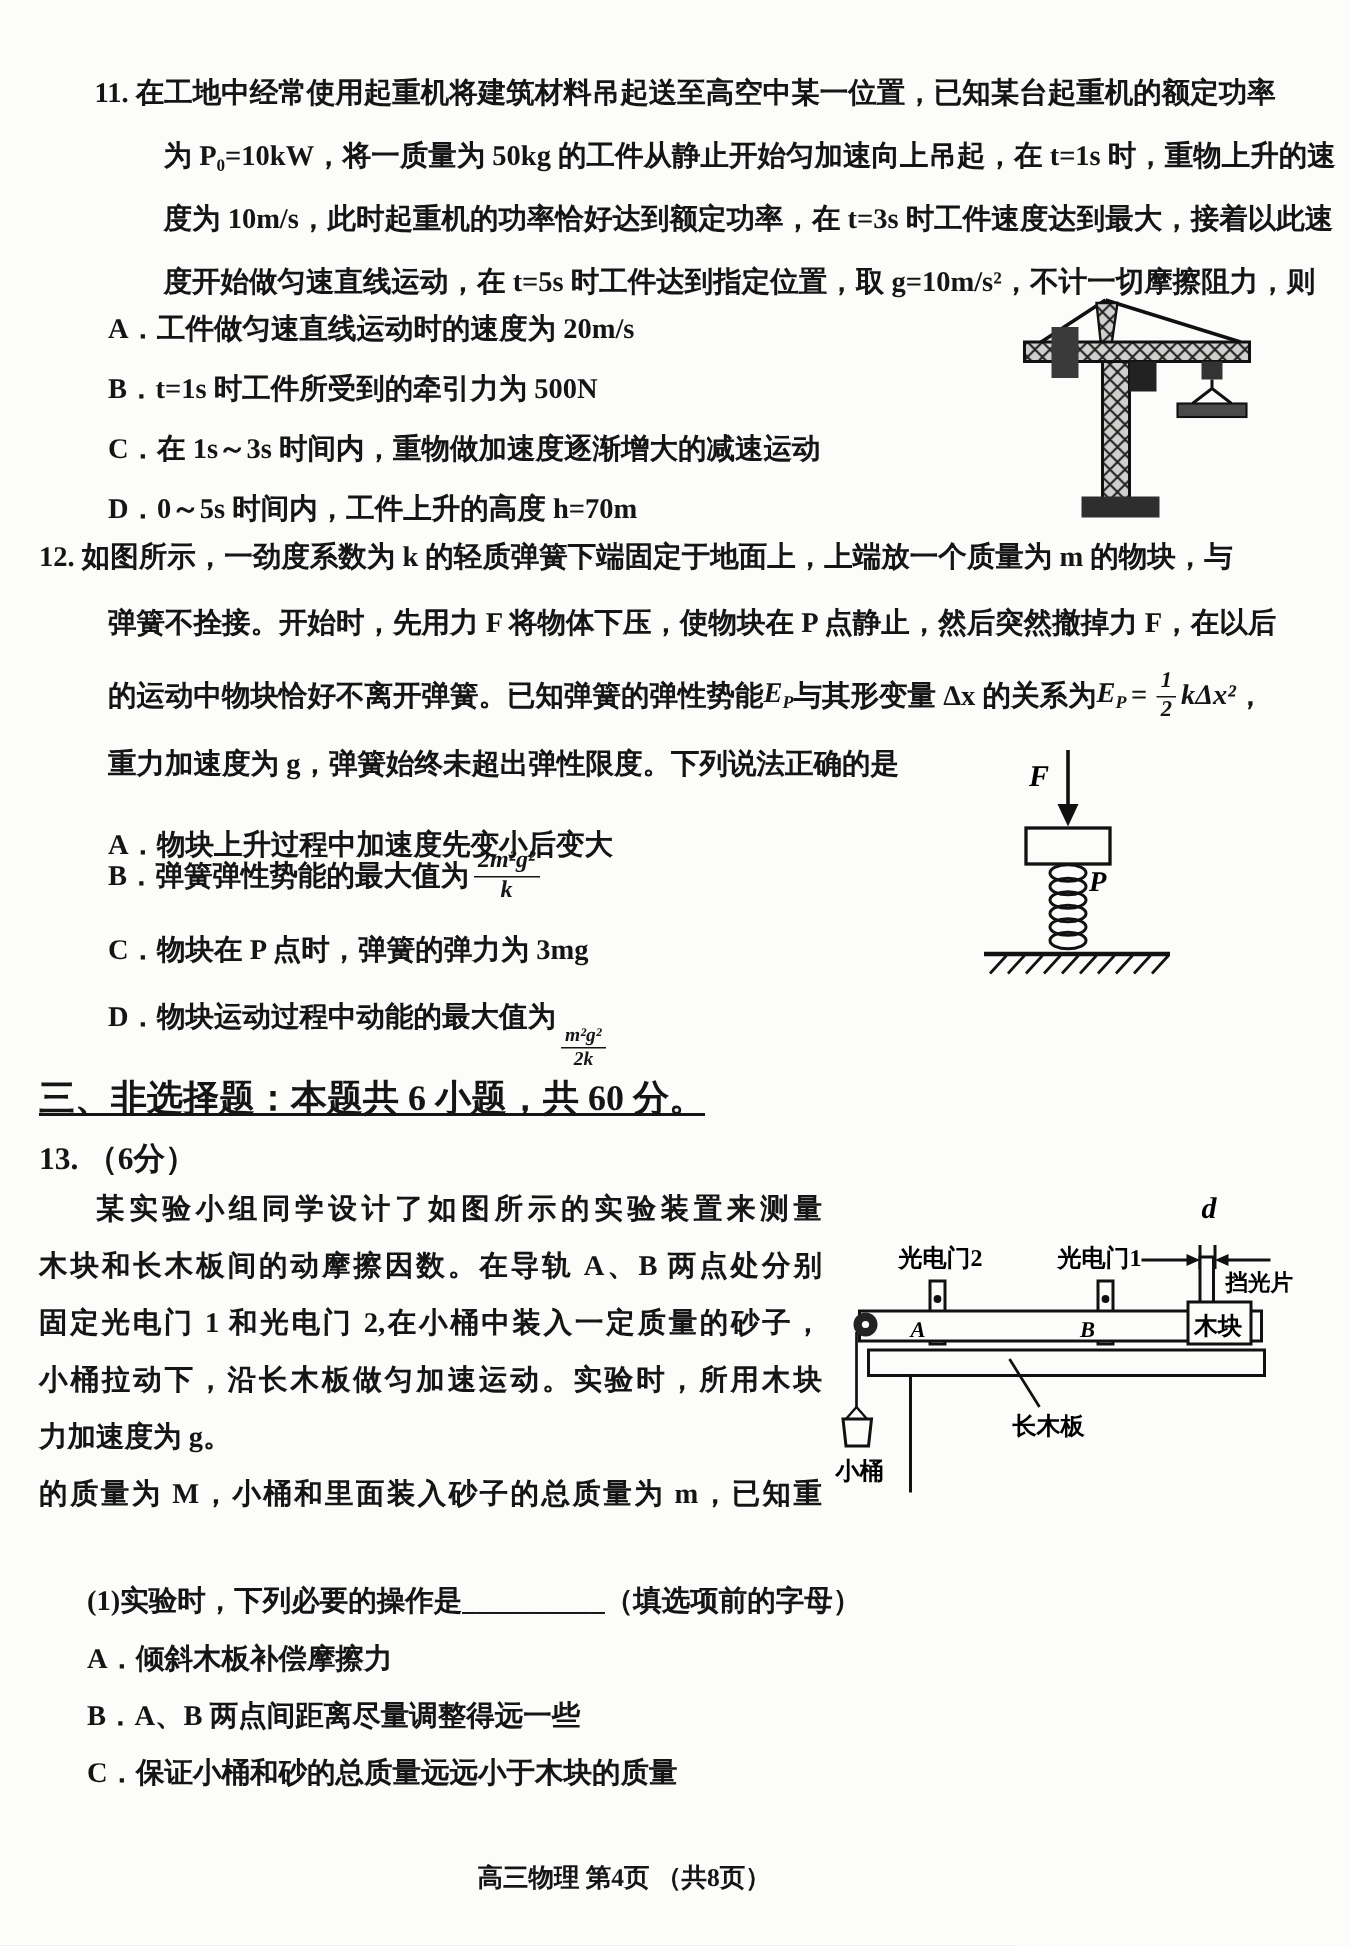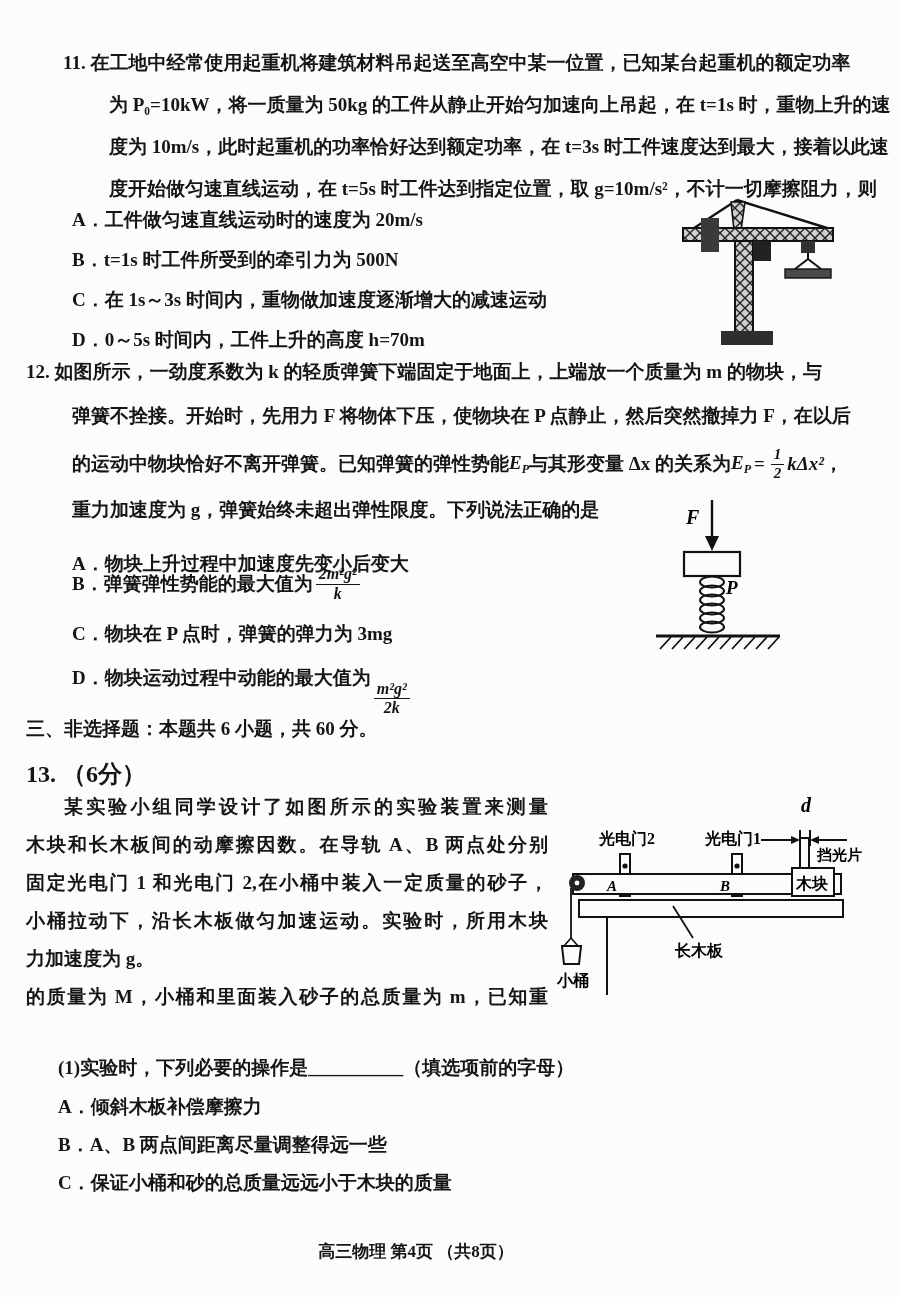--- a/index.html
+++ b/index.html
@@ -16,21 +16,21 @@
   .lh44{height:44px;line-height:44px;}
   .lh40{height:40px;line-height:40px;}
   .lh38{height:38px;line-height:38px;}
   .flexrow{display:flex;align-items:center;white-space:nowrap;}
   .frac{display:inline-flex;flex-direction:column;align-items:center;
         font-style:italic;font-size:15px;line-height:1.15;margin:0 3px;vertical-align:middle;}
   .frac .num{border-bottom:1.6px solid #151515;padding:0 3px;display:block;}
   .frac .den{display:block;}
   .mi{font-style:italic;}
   .sub{font-size:12px;vertical-align:-4px;font-style:italic;}
-  .sec-head{font-size:19px;font-weight:700;}
+  .sec-head{font-size:24px;font-weight:700;text-decoration:underline;}
   .q13col{width:522px;}
   .q13line{height:38px;line-height:38px;text-align:justify;text-align-last:justify;}
   .q13line.first{padding-left:38px;}
   .q13line.last{text-align-last:left;}
   .footer{width:784px;text-align:center;font-size:17px;font-weight:700;padding-left:48px;box-sizing:border-box;}
   svg text{font-family:"Liberation Serif","DejaVu Serif",serif;}
   svg .cjk{font-weight:600;}
   svg .var{font-style:italic;font-weight:700;}
 </style>
 </head>
@@ -94,21 +94,21 @@
   <div class="abs flexrow" style="left:72px;top:558px;height:52px;">
     <span>B．弹簧弹性势能的最大值为 </span>
     <span class="frac" style="font-size:16px;">
       <span class="num">2m²g²</span>
         <span class="den">k</span>
     </span>
   </div>
   <div class="abs row lh40" style="left:72px;top:614px;">C．物块在 P 点时，弹簧的弹力为 3mg</div>
   <div class="abs flexrow" style="left:72px;top:650px;height:56px;">
     <span>D．物块运动过程中动能的最大值为 </span>
-    <span class="frac" style="font-size:16px;margin-top:41px;">
+    <span class="frac" style="font-size:13px;margin-top:41px;">
       <span class="num">m²g²</span>
         <span class="den">2k</span>
     </span>
   </div>
 
   <svg class="abs" style="left:648px;top:494px;" width="140" height="160" viewBox="0 0 140 160">
     <line x1="64" y1="6" x2="64" y2="44" stroke="#111" stroke-width="2.4"></line>
     <polygon points="64,57 57,42 71,42" fill="#111"></polygon>
     <text x="38" y="30" font-size="20" class="var">F</text>
     <rect x="36" y="58" width="56" height="24" fill="#fcfcfa" stroke="#111" stroke-width="2.2"></rect>
@@ -118,21 +118,21 @@
     <ellipse cx="64" cy="115" rx="12" ry="5.5" fill="none" stroke="#111" stroke-width="2"></ellipse>
     <ellipse cx="64" cy="124" rx="12" ry="5.5" fill="none" stroke="#111" stroke-width="2"></ellipse>
     <ellipse cx="64" cy="133" rx="12" ry="5.5" fill="none" stroke="#111" stroke-width="2"></ellipse>
     <text x="78" y="100" font-size="19" class="var">P</text>
     <line x1="8" y1="142" x2="132" y2="142" stroke="#111" stroke-width="3"></line>
     <path d="M12 155 L23 143 M24 155 L35 143 M36 155 L47 143 M48 155 L59 143 M60 155 L71 143 M72 155 L83 143 M84 155 L95 143 M96 155 L107 143 M108 155 L119 143 M120 155 L131 143" stroke="#111" stroke-width="1.8"></path>
   </svg>
 
   <div class="abs row sec-head" style="left:26px;top:716px;">三、非选择题：本题共 6 小题，共 60 分。</div>
 
-  <div class="abs row" style="left:26px;top:758px;font-size:24px;">13. （6分）</div>
+  <div class="abs row" style="left:26px;top:758px;font-size:21px;">13. （6分）</div>
 
   <div class="abs q13col" style="left:26px;top:788px;">
     <div class="q13line first">某实验小组同学设计了如图所示的实验装置来测量</div>
     <div class="q13line">木块和长木板间的动摩擦因数。在导轨 A、B 两点处分别</div>
     <div class="q13line">固定光电门 1 和光电门 2,在小桶中装入一定质量的砂子，</div>
     <div class="q13line">小桶拉动下，沿长木板做匀加速运动。实验时，所用木块</div>
     <div class="q13line last">力加速度为 g。</div>
     <div class="q13line">的质量为 M，小桶和里面装入砂子的总质量为 m，已知重</div>
   </div>
 

